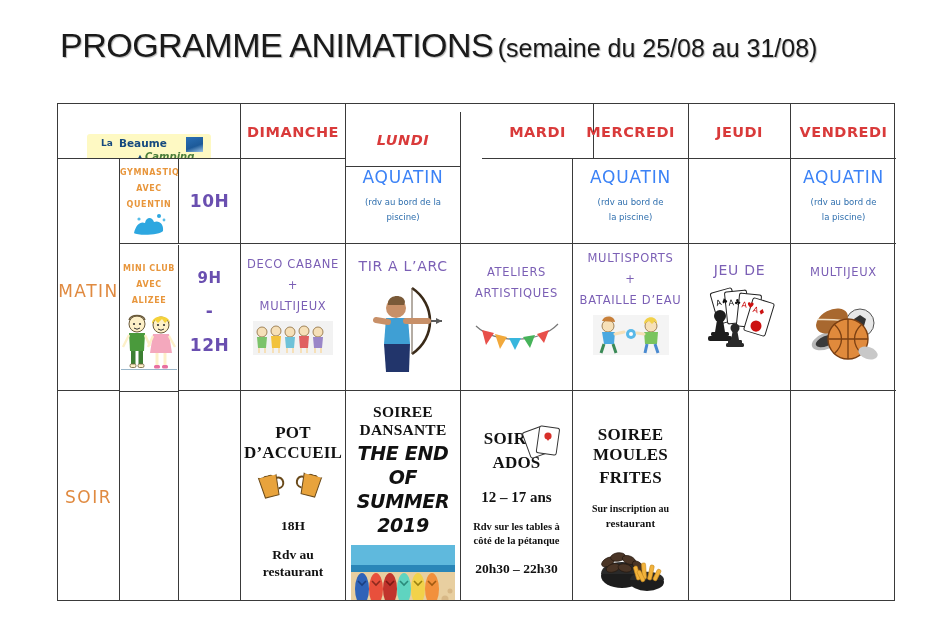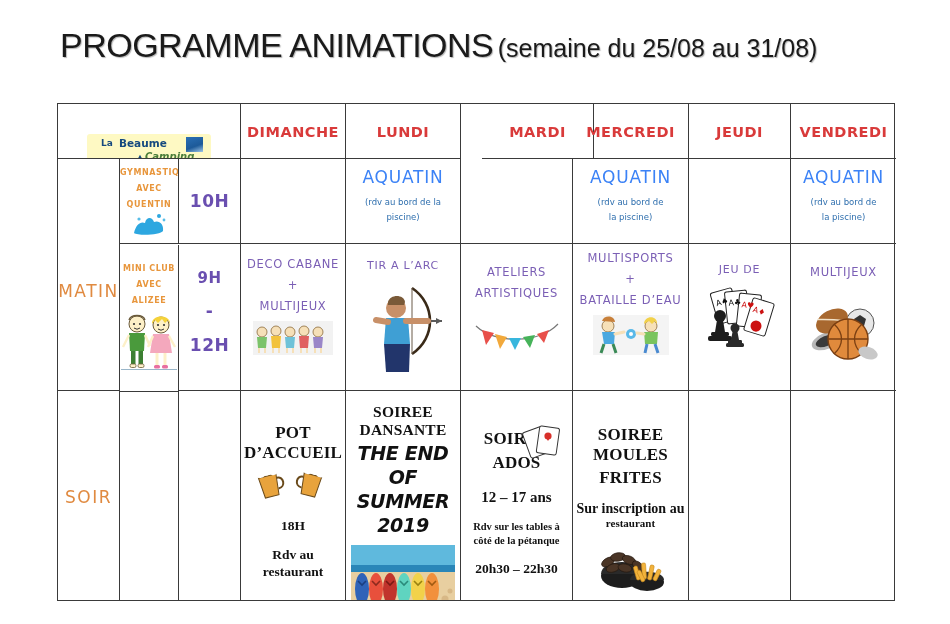--- a/index.html
+++ b/index.html
@@ -105,21 +105,21 @@
     line-height: 15px;
   }
   .act {
     font-family: "DejaVu Sans", sans-serif;
     font-size: 11.5px;
     font-weight: 400;
     color: #7b5fb5;
     letter-spacing: 0.7px;
     line-height: 21px;
   }
-  .act.lg { font-size: 11px; line-height: 24px; }
+  .act.lg { font-size: 14px; line-height: 24px; }
   .evt-head {
     font-family: "Liberation Serif", serif;
     font-size: 15.5px;
     font-weight: 700;
     color: #111;
     line-height: 18px;
     letter-spacing: 0.2px;
   }
   .evt-head.big { font-size: 17px; line-height: 20px; }
   .evt-script {
@@ -206,21 +206,21 @@
       <svg class="icon-box" style="position:absolute;left:22px;top:16px;" width="60" height="26" viewBox="0 0 60 26">
         <path d="M22 23 L31 6 L40 23" fill="none" stroke="#15497f" stroke-width="1.2"></path>
         <path d="M4 22 C12 14, 18 26, 26 20 C34 14, 42 24, 54 16" fill="none" stroke="#1b3f6b" stroke-width="3.2" stroke-linecap="round"></path>
       </svg>
     </div>
   </div>
 
   <div class="cell" style="left:183px;top:0;width:105px;height:55px;line-height:55px;">
     <span class="day-head">DIMANCHE</span>
   </div>
-  <div class="cell" style="left:288px;top:0;width:115px;height:55px;line-height:55px;">
+  <div class="cell" style="left:288px;top:8px;width:115px;height:55px;line-height:55px;font-style:italic;">
     <span class="day-head">LUNDI</span>
   </div>
   <div class="cell" style="left:424px;top:0;width:112px;height:55px;line-height:55px;">
     <span class="day-head">MARDI</span>
   </div>
   <div class="cell" style="left:515px;top:0;width:116px;height:55px;line-height:55px;">
     <span class="day-head">MERCREDI</span>
   </div>
   <div class="cell" style="left:631px;top:0;width:102px;height:55px;line-height:55px;">
     <span class="day-head">JEUDI</span>
@@ -528,21 +528,21 @@
     </div>
     <div class="evt-sub" style="padding-top:16px;font-size:15px;">12 – 17 ans</div>
     <div class="evt-small" style="padding-top:14px;">Rdv sur les tables à</div>
     <div class="evt-small">côté de la pétanque</div>
     <div class="evt-sub" style="padding-top:12px;">20h30 – 22h30</div>
   </div>
 
   <div class="cell" style="left:515px;top:287px;width:116px;height:209px;border-bottom:none;">
     <div class="evt-head big" style="padding-top:34px;">SOIREE MOULES</div>
     <div class="evt-head big" style="padding-top:3px;">FRITES</div>
-    <div class="evt-small" style="padding-top:14px;font-size:14px;">Sur inscription au</div>
+    <div class="evt-small" style="padding-top:14px;font-size:10px;">Sur inscription au</div>
     <div class="evt-small" style="font-size:11px;">restaurant</div>
     <svg class="icon-box" width="74" height="56" viewBox="0 0 74 56" style="margin-top:6px;">
       <ellipse cx="28" cy="40" rx="21" ry="12" fill="#1d1d1d"></ellipse>
       <path d="M7 38 C7 22, 49 22, 49 38" fill="#2a2a2a"></path>
       <g fill="#4a3526" stroke="#241810" stroke-width="0.7">
         <ellipse cx="14" cy="26" rx="7" ry="4" transform="rotate(-30 14 26)"></ellipse>
         <ellipse cx="24" cy="21" rx="7.5" ry="4.2" transform="rotate(-8 24 21)"></ellipse>
         <ellipse cx="35" cy="24" rx="7" ry="4" transform="rotate(22 35 24)"></ellipse>
         <ellipse cx="44" cy="30" rx="6.5" ry="3.8" transform="rotate(40 44 30)"></ellipse>
         <ellipse cx="19" cy="32" rx="7" ry="4" transform="rotate(-18 19 32)"></ellipse>

